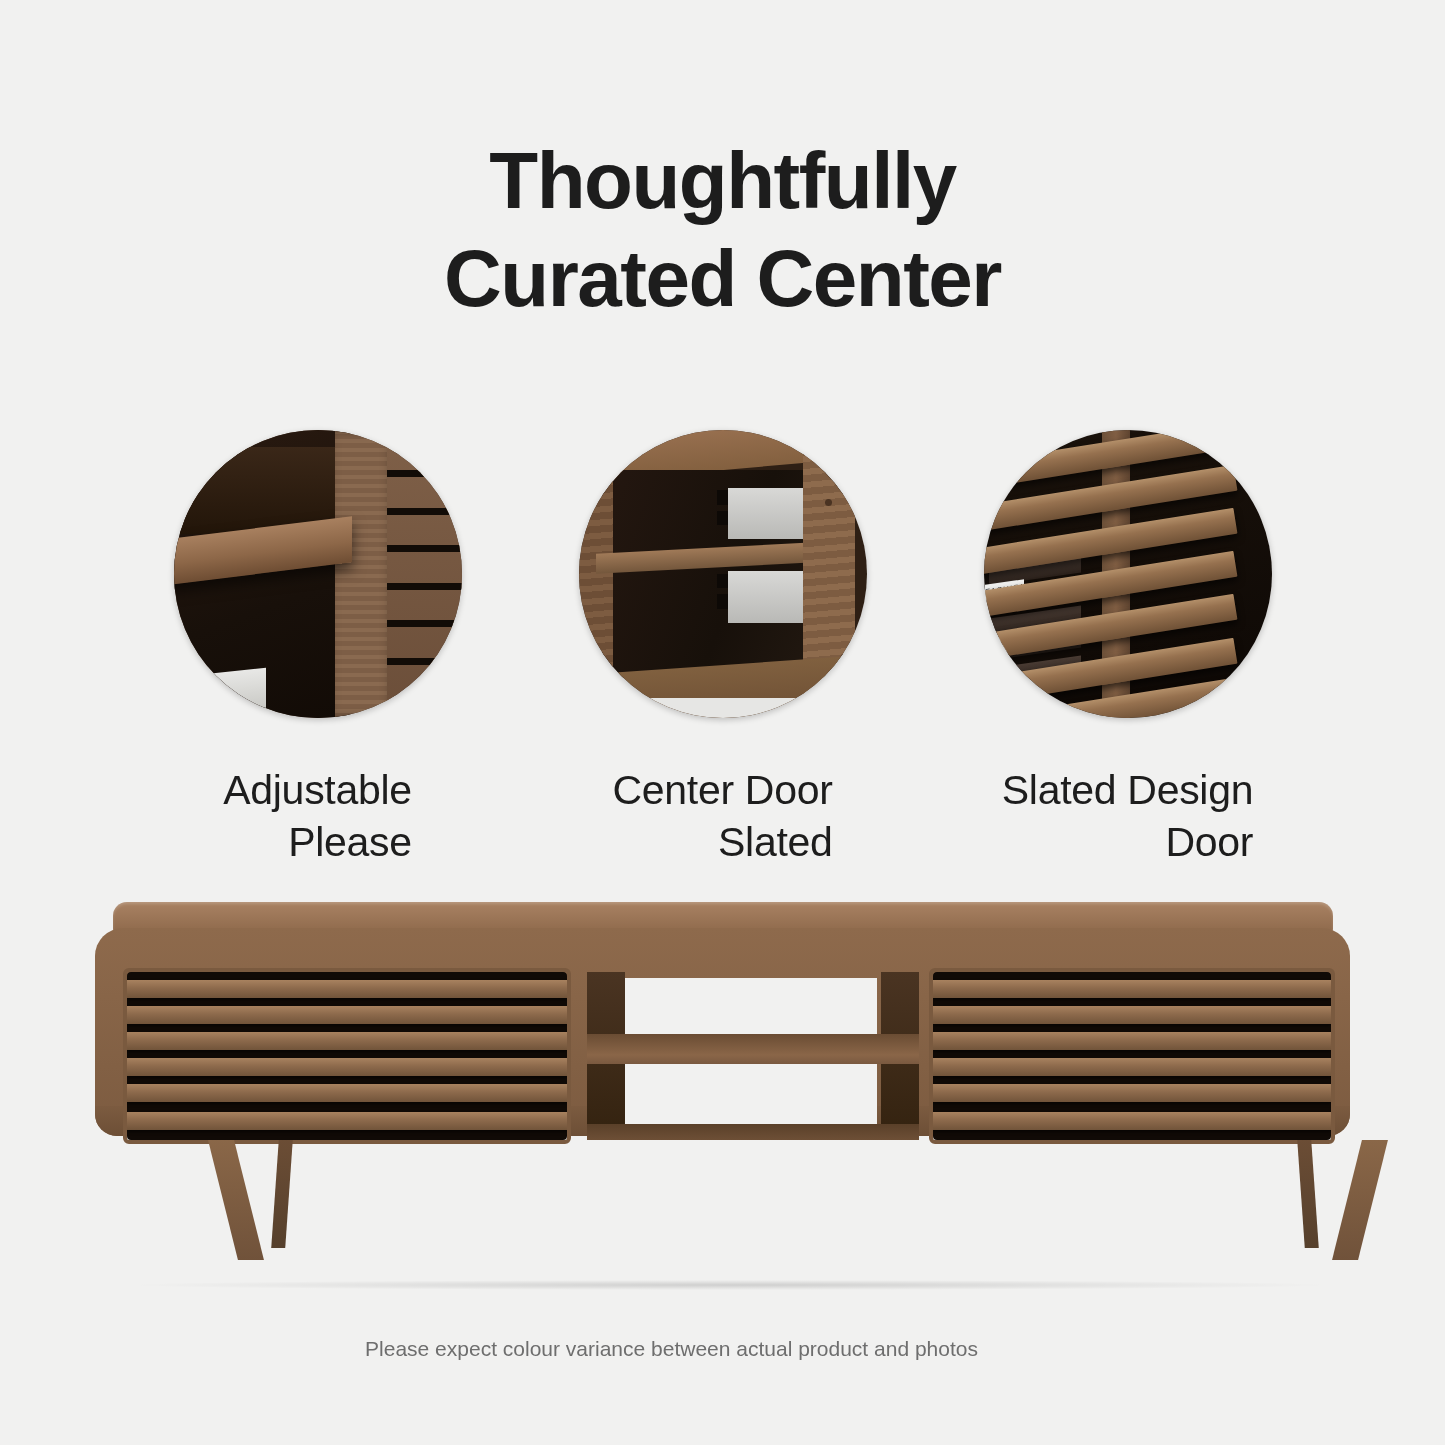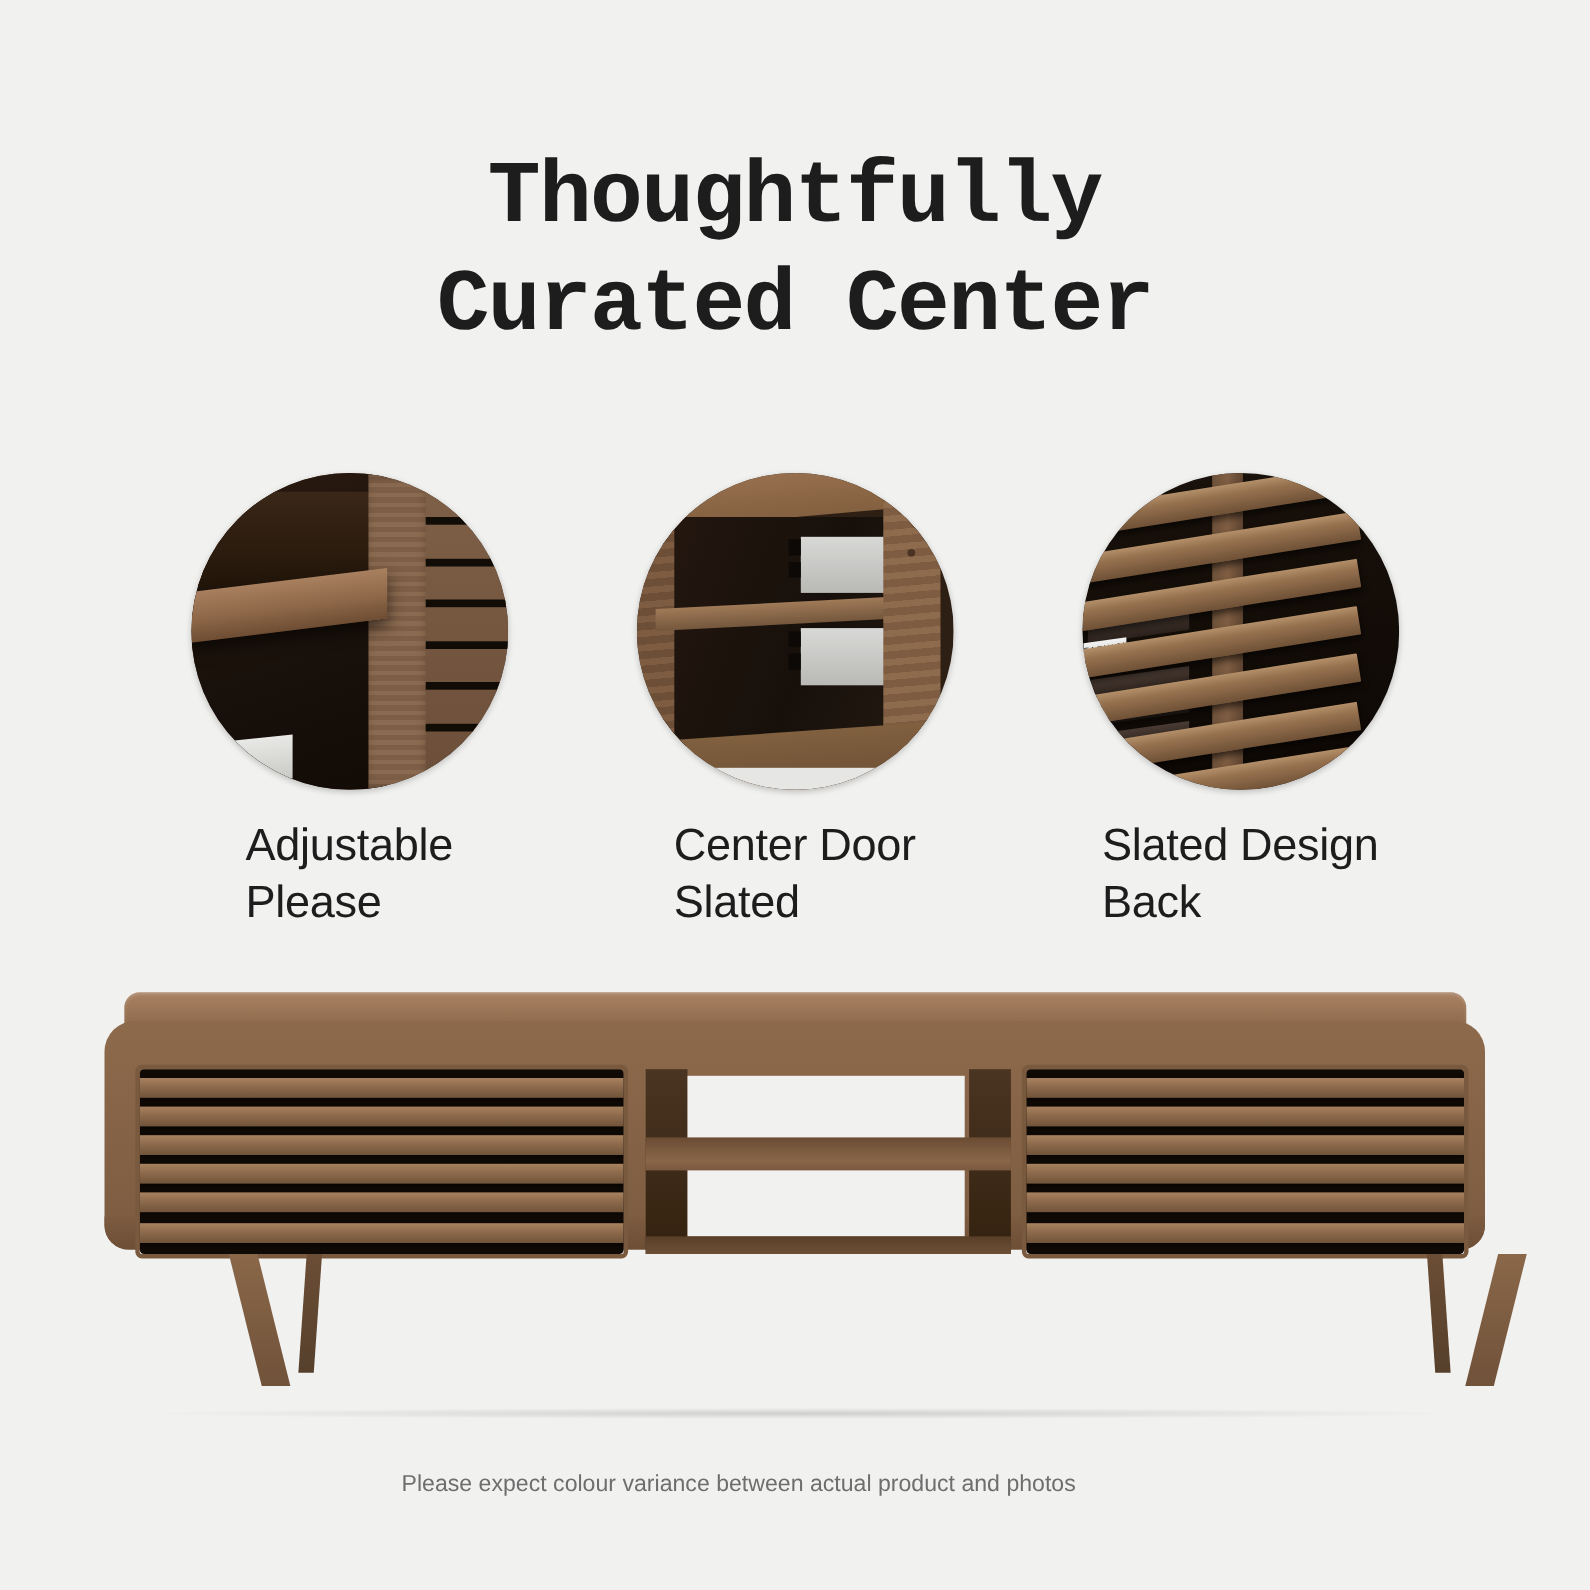--- a/index.html
+++ b/index.html
@@ -9,21 +9,20 @@
     font-family:"Liberation Sans", sans-serif;
     color:#1f1f1f;
     position:relative;
     overflow:hidden;
   }
 
   
   #title-block{
     position:absolute; left:0; top:132px; width:1445px;
     text-align:center;
-    font-family:Liberation Mono, monospace;
   }
   .title-line{
     font-size:80px;
     font-weight:bold;
     line-height:98px;
     letter-spacing:-1.5px;
     color:#1d1d1d;
   }
 
   
@@ -34,23 +33,23 @@
   .feature{ width:290px; display:flex; flex-direction:column; align-items:center; }
 
   .circle-wrap{
     width:288px; height:288px; border-radius:50%;
     overflow:hidden; position:relative;
     box-shadow:0 2px 6px rgba(0,0,0,.22);
   }
   .circle-img{ position:absolute; inset:0; }
 
   .feature-label{
-    margin-top:24px;
+    margin-top:46px;
     font-size:41px; font-weight:500; line-height:52px;
-    text-align:left; color:#1d1d1d; letter-spacing:-.3px;
+    text-align:right; color:#1d1d1d; letter-spacing:-.3px;
   }
 
   
   .c1{ background:linear-gradient(180deg,#4a3324 0%,#3a2618 100%); }
   .c1 .back-panel{
     position:absolute; left:0; top:0; width:62%; height:100%;
     background:linear-gradient(160deg,#2a1a10 0%,#18100a 60%,#120b06 100%);
   }
   .c1 .side-panel{
     position:absolute; left:56%; top:0; width:22%; height:100%;
@@ -332,21 +331,21 @@
           <i style="top:34%; left:-2%"></i>
           <i style="top:49%; left:-2%"></i>
           <i style="top:64%; left:-2%"></i>
           <i style="top:79%; left:-2%"></i>
           <i style="top:93%; left:-2%"></i>
         </div>
       </div>
     </div>
     <div class="feature-label">
       <span>Slated Design</span><br>
-      <span>Back</span>
+      <span>Door</span>
     </div>
   </div>
 
 </div>
 
 <div id="product">
   <div class="cabinet">
     <div class="cab-top"></div>
     <div class="cab-body">
       <div class="cab-shadowline"></div>

